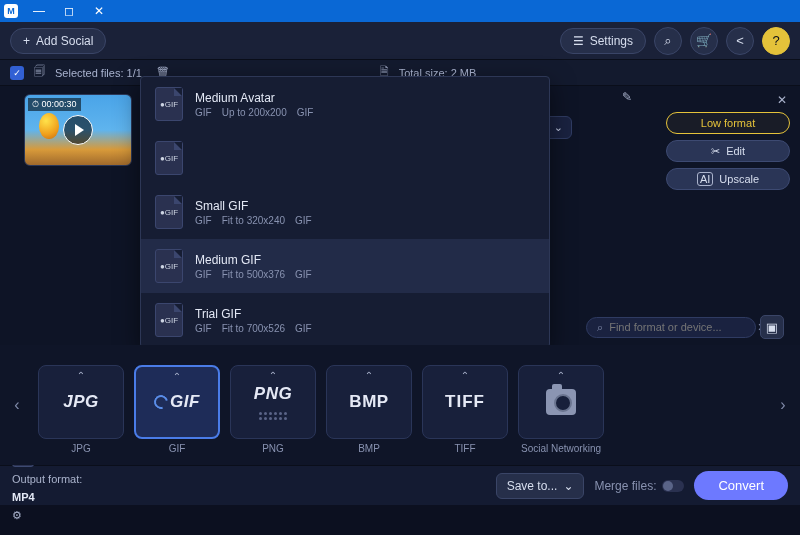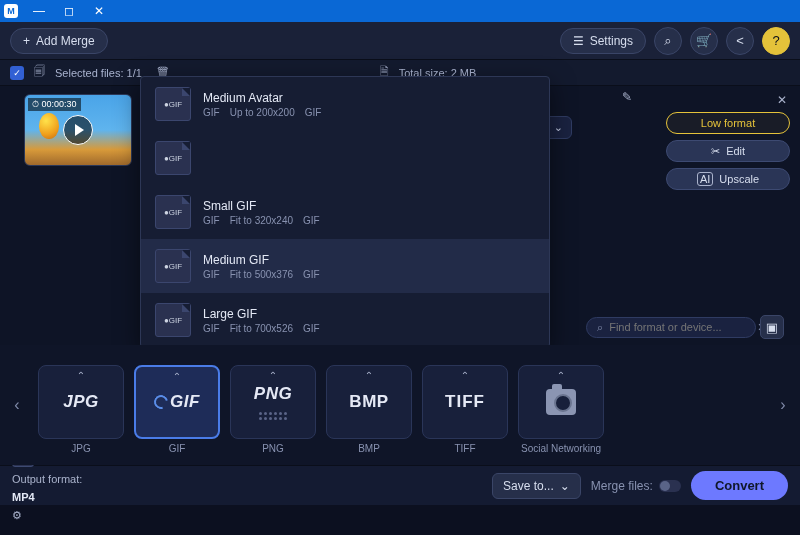--- a/index.html
+++ b/index.html
@@ -23,21 +23,21 @@
 .thumb .tick{position:absolute;left:-14px;top:50%;transform:translateY(-50%);width:14px;height:14px;background:#3260d4;border-radius:3px;display:flex;align-items:center;justify-content:center;color:#fff;font-size:9px;}
 .rightcol { position:absolute; right:10px; top:6px; width:124px; display:flex; flex-direction:column; gap:6px;}
 .rightcol .close{position:absolute;right:0;top:0;width:16px;height:16px;display:flex;align-items:center;justify-content:center;color:#aab3cc;cursor:pointer;}
 .pill { display:flex; align-items:center; justify-content:center; gap:6px; height:22px; border-radius:11px; font-size:11px; cursor:pointer;}
 .pill.warn { border:1px solid #e4c23a; color:#e4c23a; background:rgba(228,194,58,.05);}
 .pill.act { background:#2a3556; color:#d7deee; border:1px solid #3d4a72;}
 .compress { position:absolute; left:480px; top:30px; display:flex; align-items:center; gap:6px; background:#1a2240; border:1px solid #2f3b62; border-radius:6px; padding:4px 8px; font-size:11px; color:#c3cbe2;}
 .popup { position:absolute; left:140px; top:-10px; width:410px; background:#161d33; border:1px solid #2d3756; border-radius:4px; box-shadow: 0 8px 24px rgba(0,0,0,.5); max-height:280px; overflow:hidden;}
 .popup .row { display:flex; align-items:center; gap:12px; padding:10px 14px; cursor:pointer;}
 .popup .row:hover,.popup .row.sel { background:#222b48;}
-.popup .row .fi { width:36px; height:34px; background:#2a3150; border-radius:3px 3px 3px 3px; position:relative; display:flex;align-items:center;justify-content:center;font-size:8px;color:#cdd4e2;border:1px solid #3b466e;}
+.popup .row .fi { width:28px; height:34px; background:#2a3150; border-radius:3px 3px 3px 3px; position:relative; display:flex;align-items:center;justify-content:center;font-size:8px;color:#cdd4e2;border:1px solid #3b466e;}
 .popup .row .fi::before{content:"";position:absolute;top:0;right:0;border-top:8px solid #161d33;border-left:8px solid #3b466e;}
 .popup .row .meta{display:flex;flex-direction:column;gap:2px;}
 .popup .row .meta .t{font-size:12px;color:#e3e8f5;font-weight:500;}
 .popup .row .meta .s{font-size:10px;color:#8892b0;}
 .popup .row .meta .s span{margin-right:10px;}
 .tabsrow{height:30px;background:#121830;display:flex;align-items:flex-end;padding:0 8px;gap:4px;}
 .tab{padding:6px 20px;background:#1c2440;border-radius:6px 6px 0 0;font-size:11px;color:#c3cbe2;cursor:pointer;border:1px solid #2b365a;border-bottom:none;}
 .searchrow{position:absolute;right:16px;bottom:6px;display:flex;align-items:center;gap:4px;}
 .searchbox{display:flex;align-items:center;gap:6px;background:#1a2240;border:1px solid #2f3b62;border-radius:12px;padding:3px 10px;font-size:11px;color:#7f89a8;width:170px;}
 .formatbar{height:120px;background:#0f1528;display:flex;align-items:center;padding:0 6px;gap:10px;position:relative;}
@@ -45,21 +45,21 @@
 .formats{flex:1;display:flex;gap:10px;align-items:flex-start;padding-top:8px;}
 .fcard{display:flex;flex-direction:column;align-items:center;gap:4px;cursor:pointer;}
 .fbox{width:86px;height:74px;border-radius:8px;background:#18203b;border:1px solid #2a3558;display:flex;flex-direction:column;align-items:center;justify-content:center;gap:6px;position:relative;}
 .fbox.sel{background:#1e2c58;border:2px solid #4a7ce8;}
 .fbox .chev{position:absolute;top:4px;color:#aab3cc;font-size:10px;}
 .fbox .big{font-weight:800;font-size:17px;color:#e5e9f5;letter-spacing:.5px;font-style:italic;}
 .flabel{font-size:10px;color:#8892b0;}
 .bottombar{height:40px;background:#141b32;display:flex;align-items:center;padding:0 12px;gap:10px;border-top:1px solid #0a0e1a;}
 .outfmt{display:flex;align-items:flex-start;gap:6px;font-size:11px;color:#aab3cc;flex-direction:column;}
 .outfmt .badge{width:22px;height:18px;background:#2a3150;border:1px solid #3d4a72;border-radius:3px;display:flex;align-items:center;justify-content:center;font-size:8px;}
-.convert{background:#6d79ff;color:#0f172a;font-weight:700;border:none;padding:7px 24px;border-radius:16px;cursor:pointer;font-size:13px;}
+.convert{background:#6d79ff;color:#ffffff;font-weight:400;border:none;padding:7px 24px;border-radius:16px;cursor:pointer;font-size:13px;}
 .toggle{width:22px;height:12px;border-radius:6px;background:#2a3150;position:relative;}
 .toggle::after{content:"";position:absolute;width:10px;height:10px;border-radius:50%;background:#5a6488;top:1px;left:1px;}
 .camera{width:30px;height:26px;background:#8b95b2;border-radius:4px;position:relative;}
 .camera::before{content:"";position:absolute;top:-5px;left:6px;width:10px;height:5px;background:#8b95b2;border-radius:2px 2px 0 0;}
 .camera::after{content:"";position:absolute;top:5px;left:8px;width:14px;height:14px;border-radius:50%;background:#18203b;border:2px solid #6a748f;}
 .gifmark{display:flex;align-items:center;gap:2px;}
 .gifmark .sw{width:14px;height:14px;border:2px solid #5a8de8;border-radius:50%;border-right-color:transparent;transform:rotate(30deg);}
 .pngdots{display:grid;grid-template-columns:repeat(6,3px);gap:2px;margin-top:2px;}
 .pngdots i{width:3px;height:3px;background:#5a6488;border-radius:50%;}
 </style>
@@ -69,21 +69,21 @@
 <div class="titlebar">
   <div class="logo">M</div>
   <div class="winbtn">—</div>
   <div class="winbtn">◻</div>
   <div class="winbtn">✕</div>
 </div>
 
 <div class="toolbar">
   <div class="btn">
     <span>+</span>
-    <span>Add Merge</span>
+    <span>Add Social</span>
   </div>
   <div class="spacer"></div>
   <div class="btn">
     <span>☰</span>
     <span>Settings</span>
   </div>
   <div class="iconbtn">
       <span>⌕</span>
     </div>
   <div class="iconbtn">
@@ -159,21 +159,21 @@
     <div class="row sel">
       <div class="fi">●GIF</div>
       <div class="meta">
           <div class="t">Medium GIF</div>
           <div class="s"><span>GIF</span><span>Fit to 500x376</span><span>GIF</span></div>
         </div>
     </div>
     <div class="row">
       <div class="fi">●GIF</div>
       <div class="meta">
-          <div class="t">Large GIF</div>
+          <div class="t">Trial GIF</div>
           <div class="s"><span>GIF</span><span>Fit to 700x526</span><span>GIF</span></div>
         </div>
     </div>
   </div>
 
   <div class="searchrow">
     <div class="searchbox">
       <span>⌕</span>
       <input style="background: none; border: none; outline: none; color: rgb(205, 212, 226); flex: 1 1 0%; font-size: 11px;" placeholder="Find format or device...">
       <span style="color:#7f89a8">✕</span>

